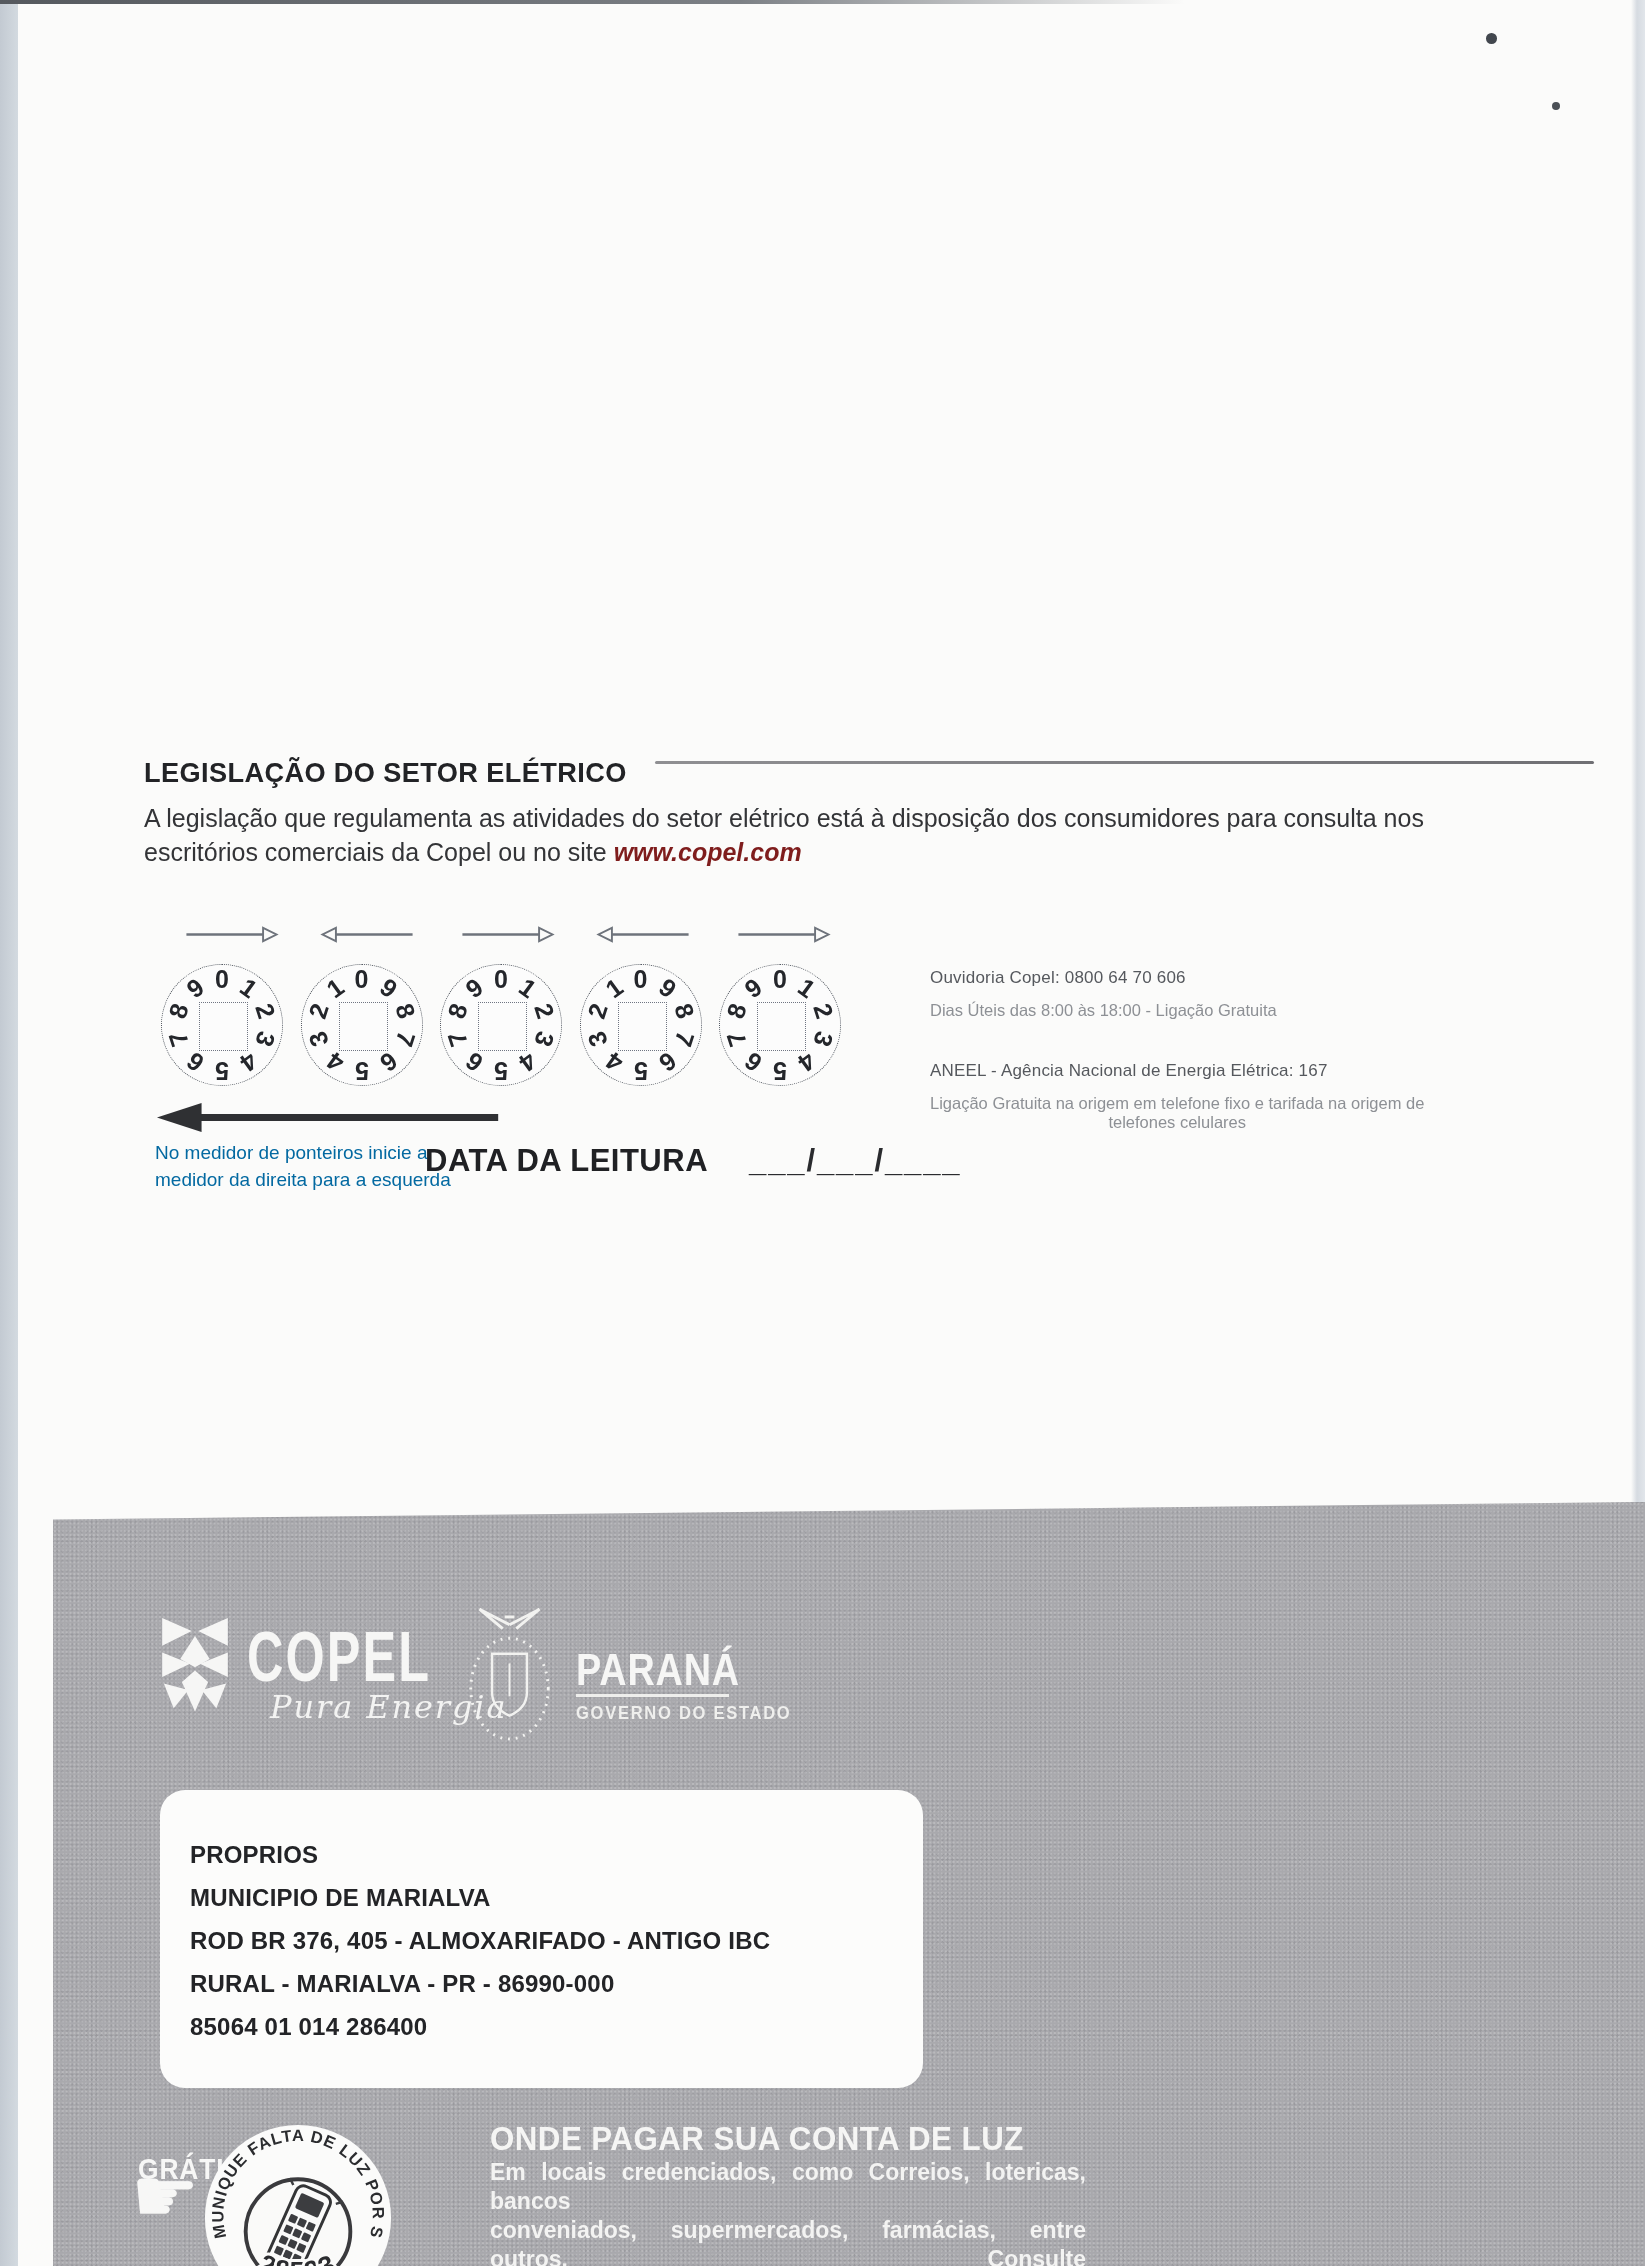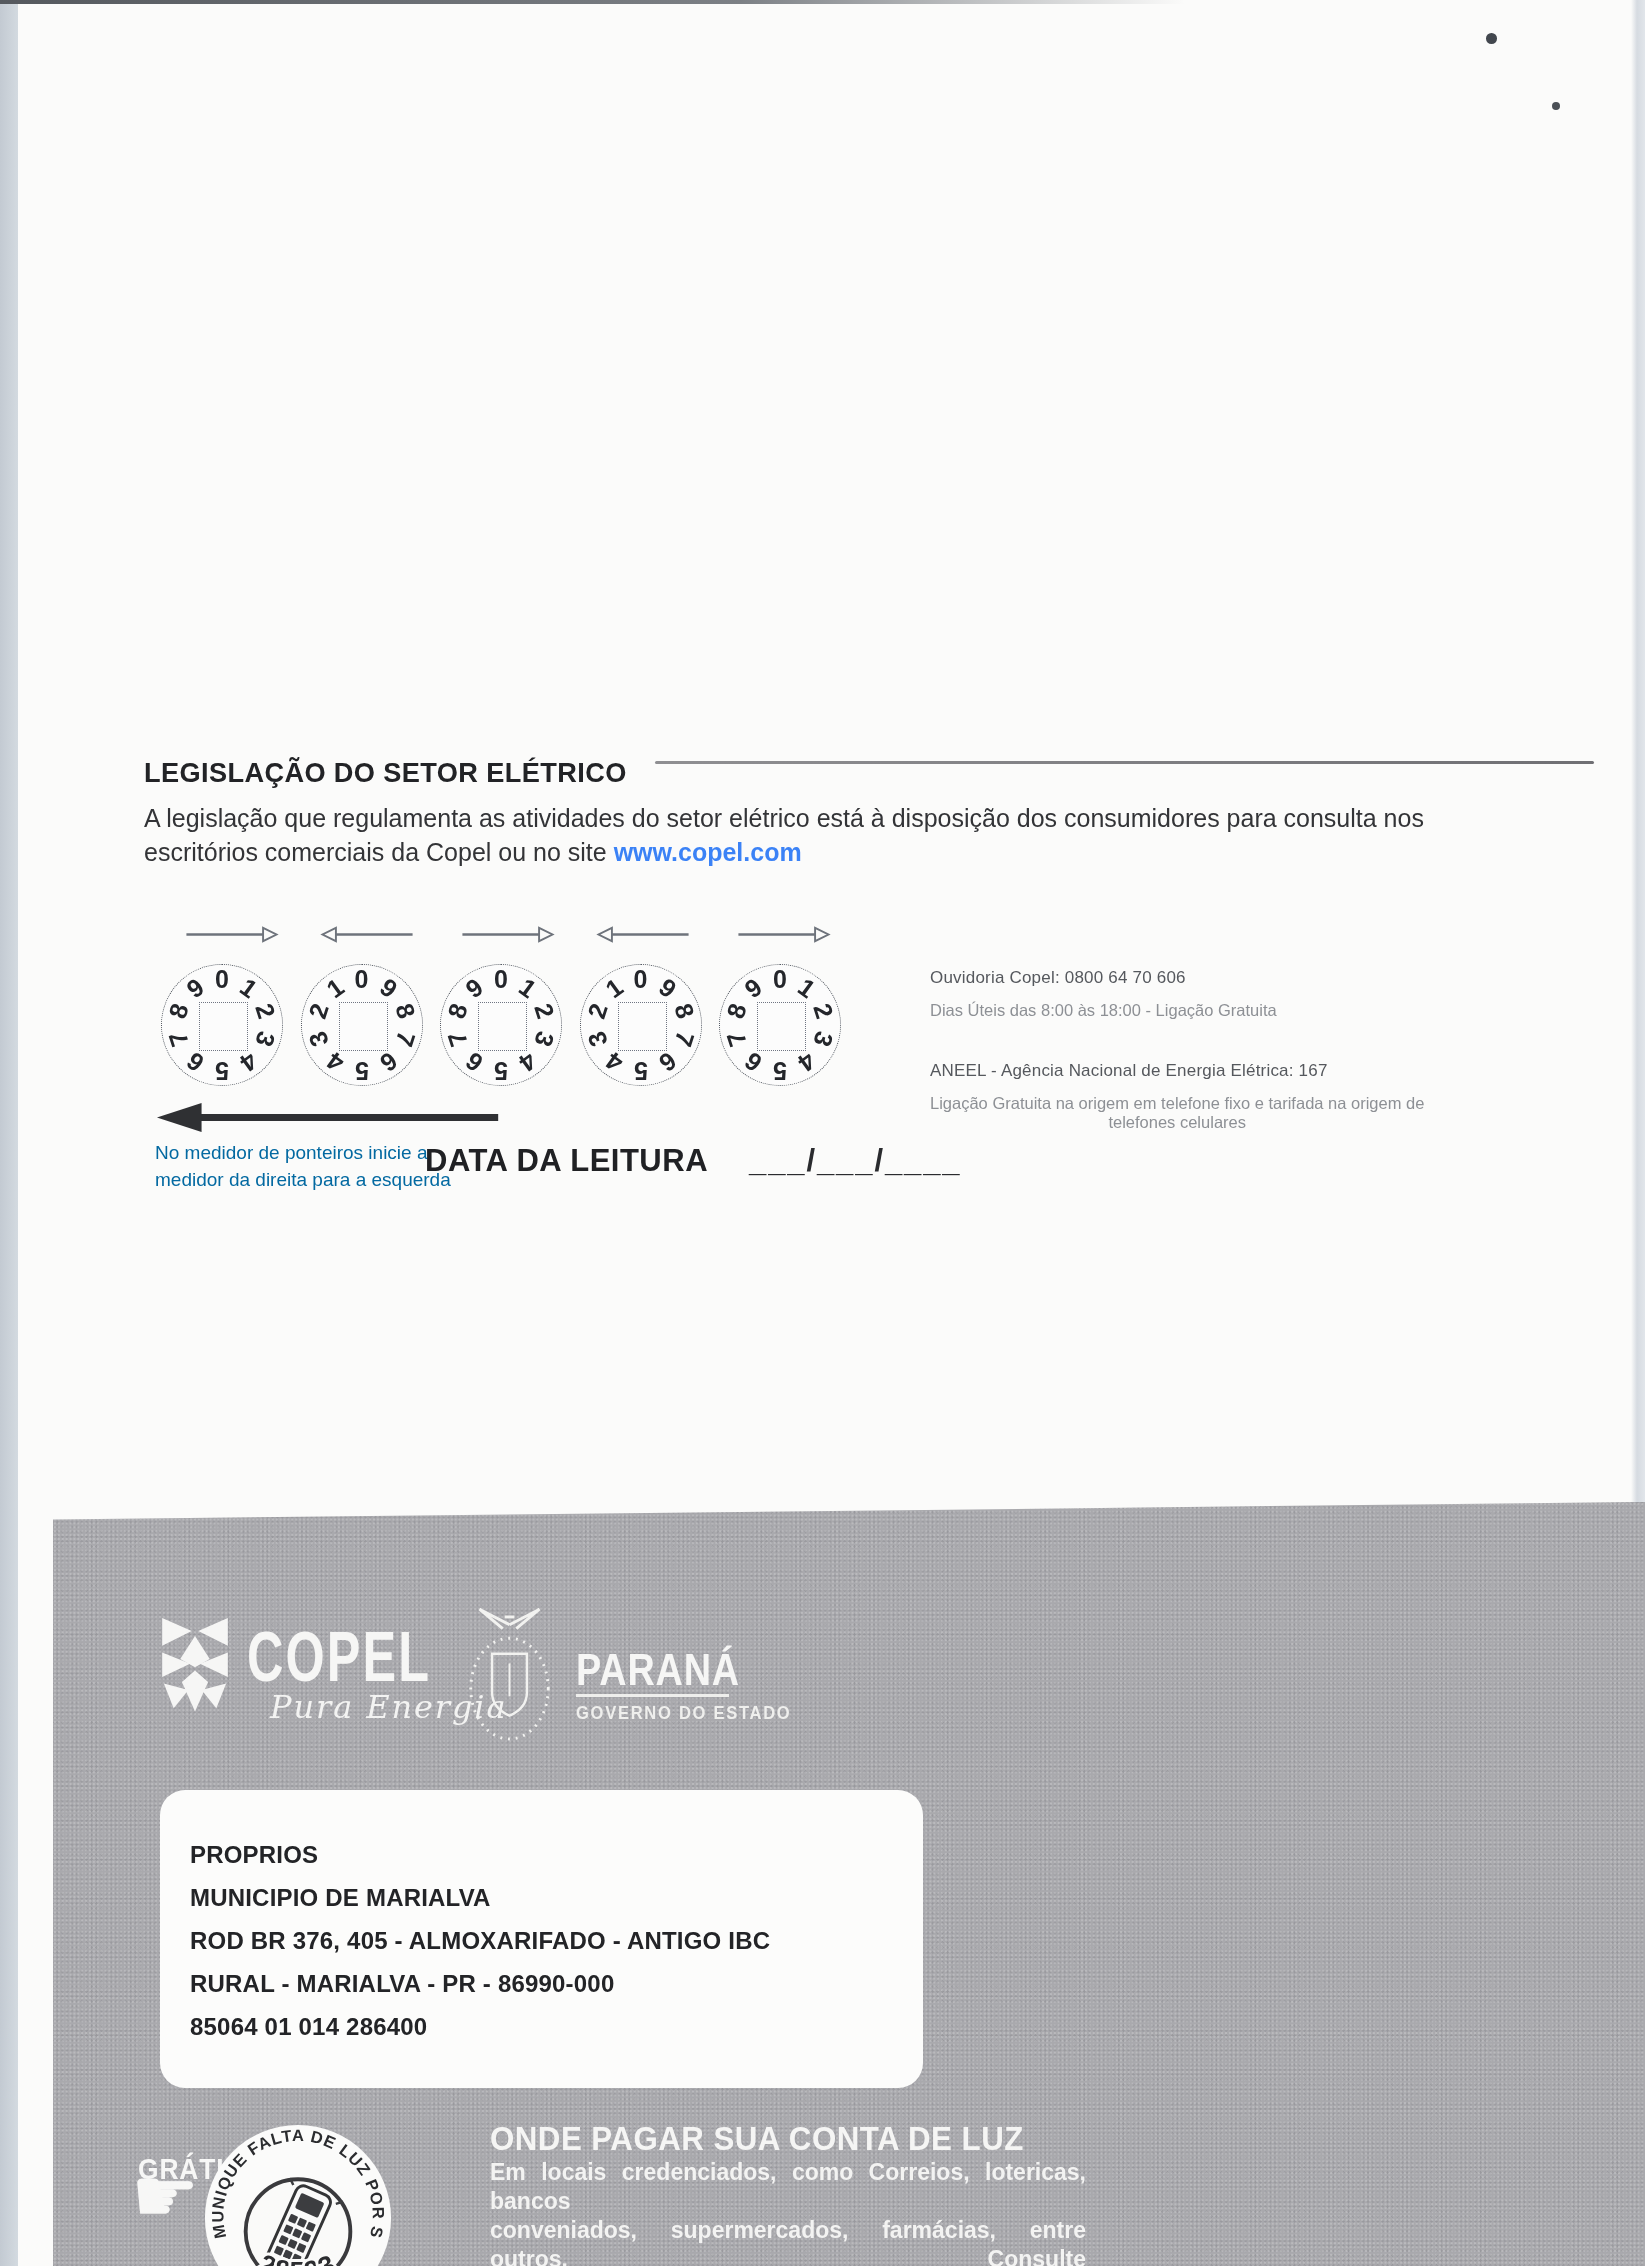--- a/index.html
+++ b/index.html
@@ -19,21 +19,21 @@
   .speck.s1{left:1486px;top:33px;width:10.7px;height:10.7px;}
   .speck.s2{left:1552px;top:102px;width:7.8px;height:7.8px;background:#4b5056;}
 
   
   .sec{position:absolute;left:144px;width:1450px;}
   .sec-head{display:flex;align-items:flex-start;gap:13.6px;}
   .sec-title{font-weight:bold;font-size:28px;color:#222326;letter-spacing:0.4px;white-space:nowrap;transform:scaleX(.97);transform-origin:left;}
   .sec-rule{flex:1;height:2.9px;background:linear-gradient(to right,#8f8f92,#6f6f73);margin-top:3.9px;border-radius:1.9px;}
 
   .legis-body{margin-top:11.6px;font-size:25px;line-height:34px;color:#333437;}
-  .legis-body b{color:#3b82f6;}
+  .legis-body b{color:#7f1d1d;font-style:italic;}
 
   
   .arrows-row{position:absolute;left:161px;top:920px;display:flex;}
   .arrow-cell{width:138px;display:flex;justify-content:center;align-items:center;height:29px;}
   .dials-row{position:absolute;left:161px;top:964px;display:flex;gap:17.5px;}
   .dial{width:120px;height:120px;border:1.9px dotted #4d535c;border-radius:50%;position:relative;background:rgba(255,255,255,.4);}
   .dial-square{position:absolute;left:50%;top:50%;width:47px;height:47px;margin:-23px 0 0 -23px;border:1.9px dotted #6f7582;}
   .dial-digit{position:absolute;left:50%;top:50%;width:0;height:0;display:flex;align-items:center;justify-content:center;
     font-size:25px;font-weight:bold;color:#24262b;}
   .dial-digit > i{font-style:normal;display:block;}

